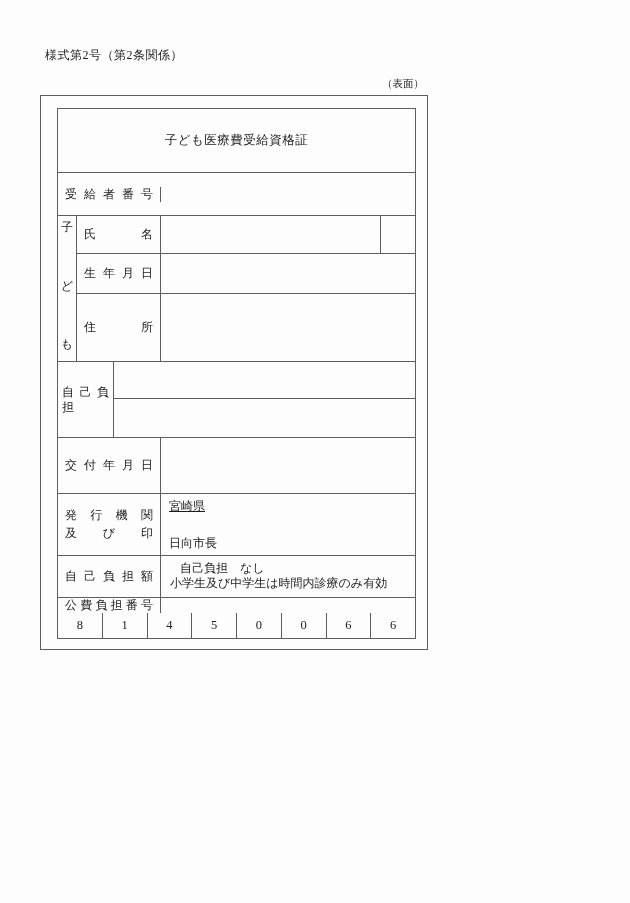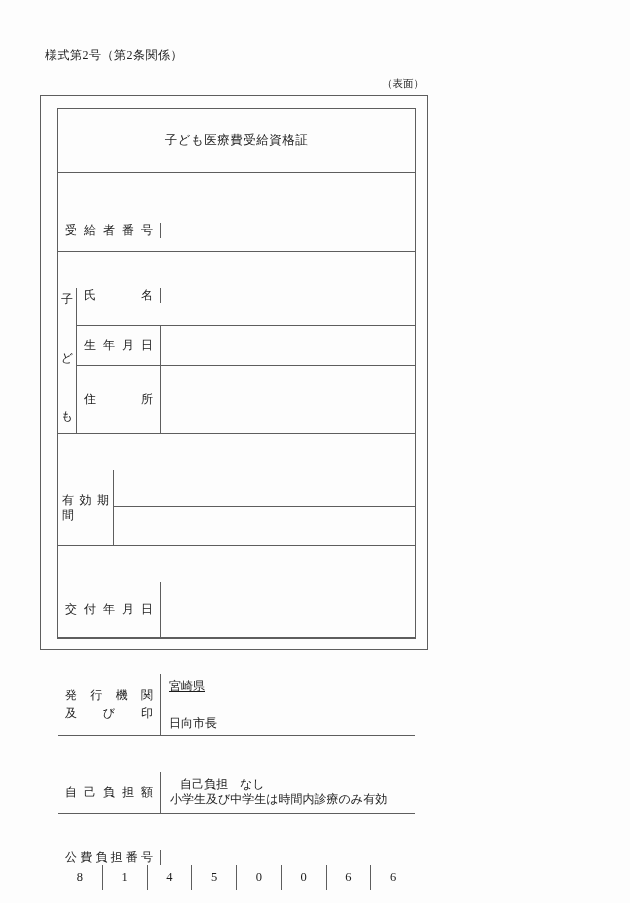--- a/index.html
+++ b/index.html
@@ -13,21 +13,21 @@
   }
   .page { position: absolute; inset: 0; background: #fdfdfd; }
 
   .form-note { position: absolute; left: 45px; top: 47px; font-size: 12px; letter-spacing: 0.5px; white-space: pre; }
   .side-note { position: absolute; left: 382px; top: 66px; font-size: 10.5px; margin-top: 11px; }
 
   .outer-box { position: absolute; left: 40px; top: 95px; width: 388px; height: 555px; border: 1px solid #5e5e5e; }
 
   .card {
     position: absolute; left: 57px; top: 108px; width: 359px; height: 531px;
-    border: 1px solid #5e5e5e; display: flex; flex-direction: column; background: #fdfdfd; gap: 36px;
+    border: 1px solid #5e5e5e; display: flex; flex-direction: column; background: #fdfdfd;
   }
 
   .row { display: flex; border-bottom: 1px solid #5e5e5e; flex-shrink: 0; }
 
   .row-title { height: 64px; align-items: center; justify-content: center; }
   .title-text { font-size: 12.5px; letter-spacing: 0.5px; }
 
   .label-cell {
     width: 103px; border-right: 1px solid #5e5e5e;
     display: flex; flex-direction: column; align-items: center; justify-content: center;
@@ -43,21 +43,21 @@
   .num-cell.cap { border-right: 1px solid #5e5e5e; }
   .tail-cell { width: 35px; flex-shrink: 0; }
 
   .child-section { display: flex; height: 146px; border-bottom: 1px solid #5e5e5e; flex-shrink: 0; }
   .child-col {
     width: 19px; border-right: 1px solid #5e5e5e; flex-shrink: 0;
     display: flex; flex-direction: column; align-items: center; justify-content: space-between;
     padding: 3px 0 8px; font-size: 12px;
   }
   .child-rows { flex: 1; display: flex; flex-direction: column; }
-  .row-name { height: 38px; flex-direction: column; }
+  .row-name { height: 38px; }
   .name-tail { width: 35px; border-left: 1px solid #5e5e5e; flex-shrink: 0; }
   .row-birth { height: 40px; }
   .row-address { height: 67px; border-bottom: none; }
   .blank-cell { flex: 1; }
 
   .row-valid { height: 76px; }
   .valid-area { flex: 1; display: flex; flex-direction: column; }
   .valid-top { height: 37px; border-bottom: 1px solid #5e5e5e; }
   .valid-bottom { flex: 1; }
 
@@ -137,21 +137,21 @@
           <div class="label-cell narrow">
             <div class="jlabel">住 所</div>
           </div>
           <div class="blank-cell"></div>
         </div>
       </div>
     </div>
 
     <div class="row row-valid">
       <div class="label-cell slim">
-        <div class="jlabel">有効期間</div>
+        <div class="jlabel">自己負担</div>
       </div>
       <div class="valid-area">
         <div class="valid-top"></div>
         <div class="valid-bottom"></div>
       </div>
     </div>
 
     <div class="row row-issue">
       <div class="label-cell">
         <div class="jlabel">交 付 年 月 日</div>

